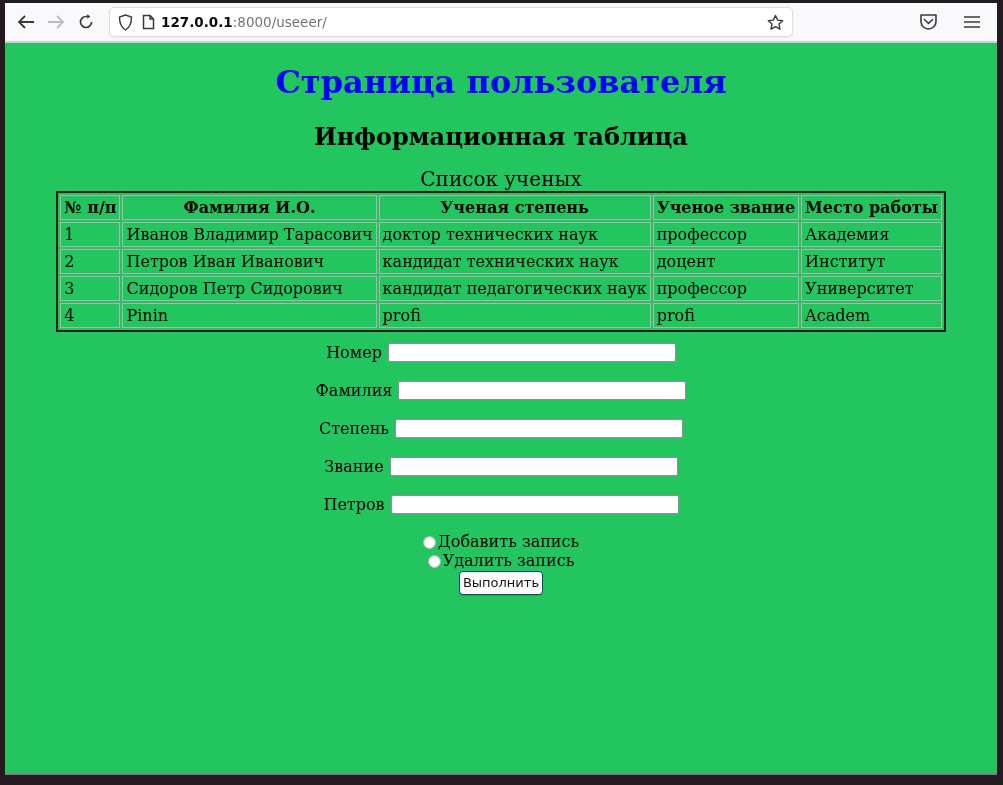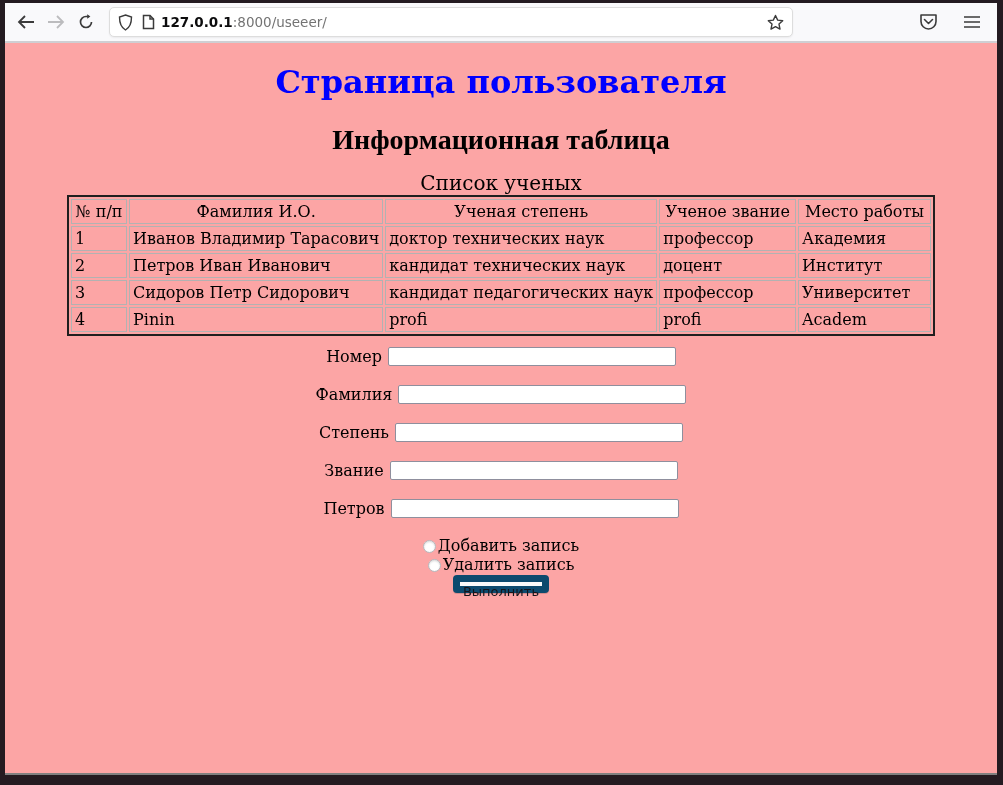--- a/index.html
+++ b/index.html
@@ -29,41 +29,41 @@
     border:1px solid #dddddd; border-radius:5px;
     display:flex; align-items:center; padding:4px 8px; flex:0 0 auto;
     box-shadow:0 1px 2px rgba(0,0,0,0.06);
   }
   .url-text { font-size:13.5px; margin-left:6px; white-space:nowrap; flex:1 1 auto; }
   .url-host { color:#0c0c0d; font-weight:600; }
   .url-rest { color:#737373; }
   .right-icons { margin-left:auto; display:flex; align-items:center; gap:14px; }
   
   .page {
-    height:730px; background:#fca5a5; text-align:center; color:#000000;
+    height:730px; background:#22c55e; text-align:center; color:#000000;
     overflow:hidden;
   }
   h1.page-title {
     font-size:32px; font-weight:bold; color:#0000ff;
     margin:21px 0 20px 0; line-height:1.15;
   }
   h2.page-subtitle {
-    font-size:28px; font-weight:bold; color:#000000;
-    margin:22px 0 18px 0; line-height:1.2;font-family:Liberation Serif, serif;
+    font-size:24px; font-weight:bold; color:#000000;
+    margin:22px 0 18px 0; line-height:1.2;
   }
   .table-caption { font-size:20px; line-height:19px; margin:0 0 2px 0; }
   table.scientists {
     margin:0 auto; border-collapse:separate; border-spacing:2px;
     border:2px solid #1f1f1f; width:868px; table-layout:auto;
   }
   table.scientists th, table.scientists td {
     border:1px solid #b2b2b2; font-size:16px; line-height:19px;
     padding:2px 3px; white-space:nowrap; overflow:hidden;
   }
-  table.scientists th { font-weight:normal; }
+  table.scientists th { font-weight:bold; }
   table.scientists td { text-align:left; }
   
   .form-area { margin-top:10px; }
   .form-row { height:21px; margin-bottom:17px; }
   .form-row .field-label {
     font-size:16px; margin-right:6px; vertical-align:middle;
   }
   .form-row input[type=text] {
     width:288px; height:19px; border:1px solid #8f8f9d; background:#ffffff;
     border-radius:2px; vertical-align:middle; padding:0 3px;
@@ -73,22 +73,22 @@
   .radio-row input[type=radio] {
     appearance:none; -moz-appearance:none; -webkit-appearance:none;
     width:13px; height:13px; border-radius:50%;
     border:1px solid #b7b7bc; background:#ffffff; margin:0 2px 0 0;
     vertical-align:-2px; box-shadow:inset 0 1px 2px rgba(0,0,0,0.15);
   }
   .radio-row .radio-label { font-size:16px;text-align:right; }
   .button-row { margin-top:1px; }
   .exec-button {
     font:13px "DejaVu Sans","Liberation Sans",sans-serif; color:#15141a;
-    background:#fafafa; border:7px solid #0c4a6e; border-radius:4px;
-    padding:2px 3px; height:16px; box-shadow:0 1px 0 rgba(0,0,0,0.15);
+    background:#fafafa; border:1px solid #0c4a6e; border-radius:4px;
+    padding:2px 3px; height:24px; box-shadow:0 1px 0 rgba(0,0,0,0.15);
   }
   .login-link-row { margin-top:17px; }
   .login-link {
     font-size:16px; color:#551a8b; text-decoration:underline; cursor:pointer;
   }
   svg { display:block; }
 </style>
 </head>
 <body>
 

